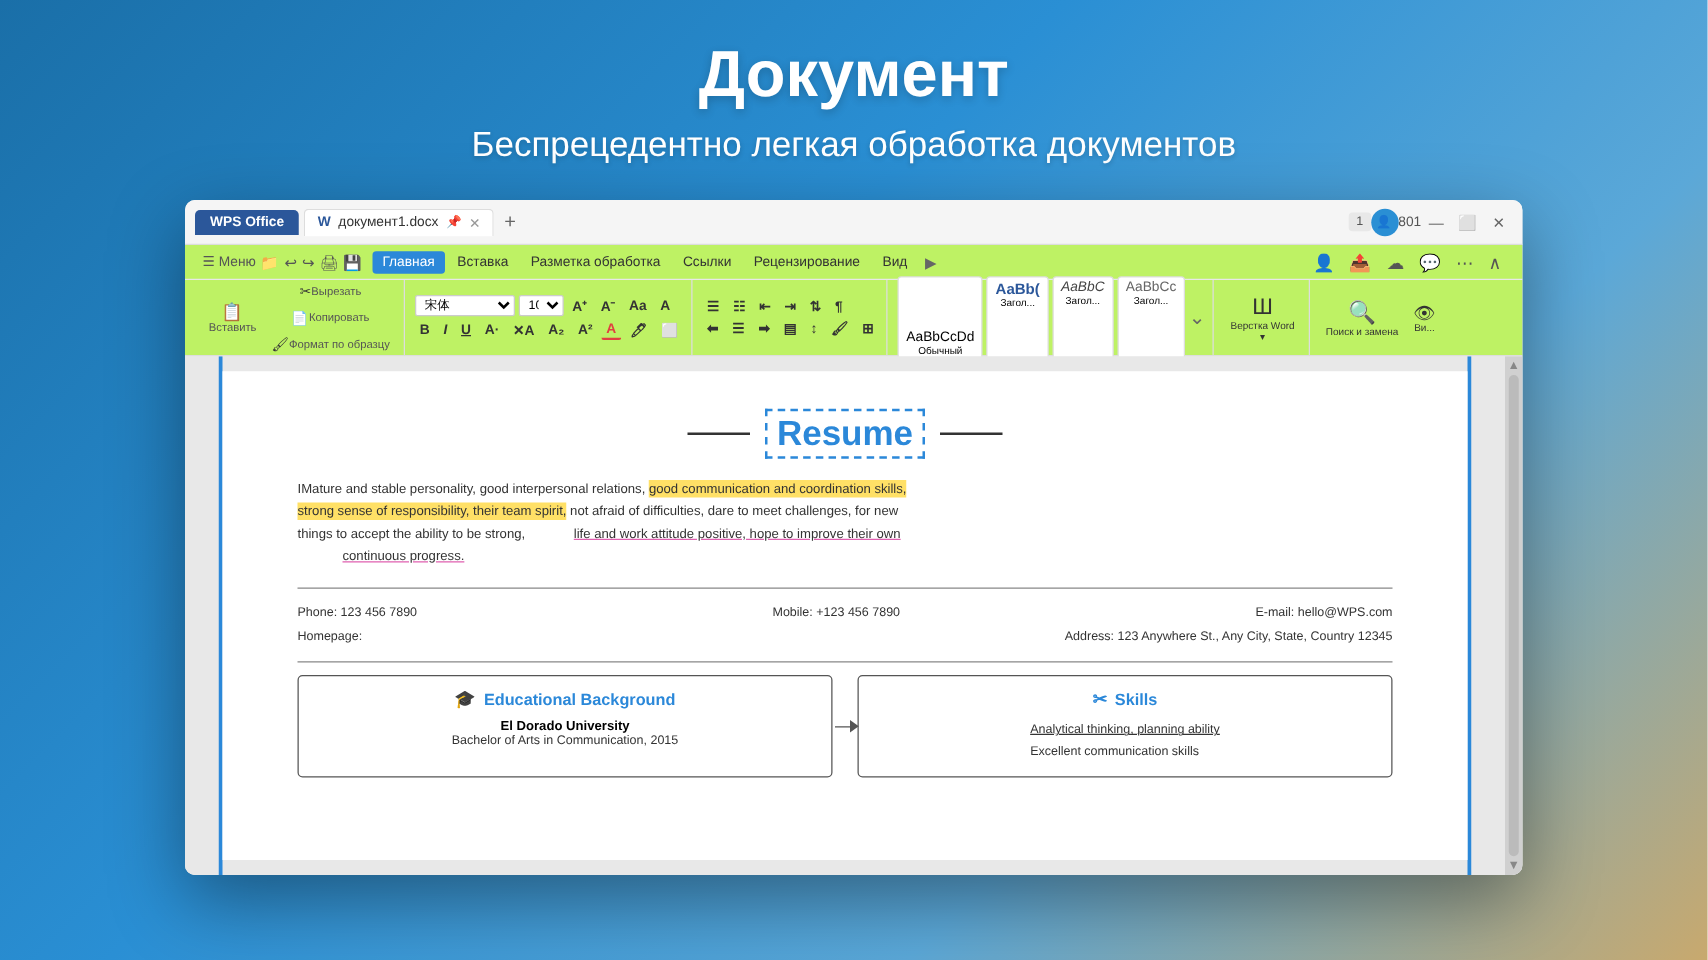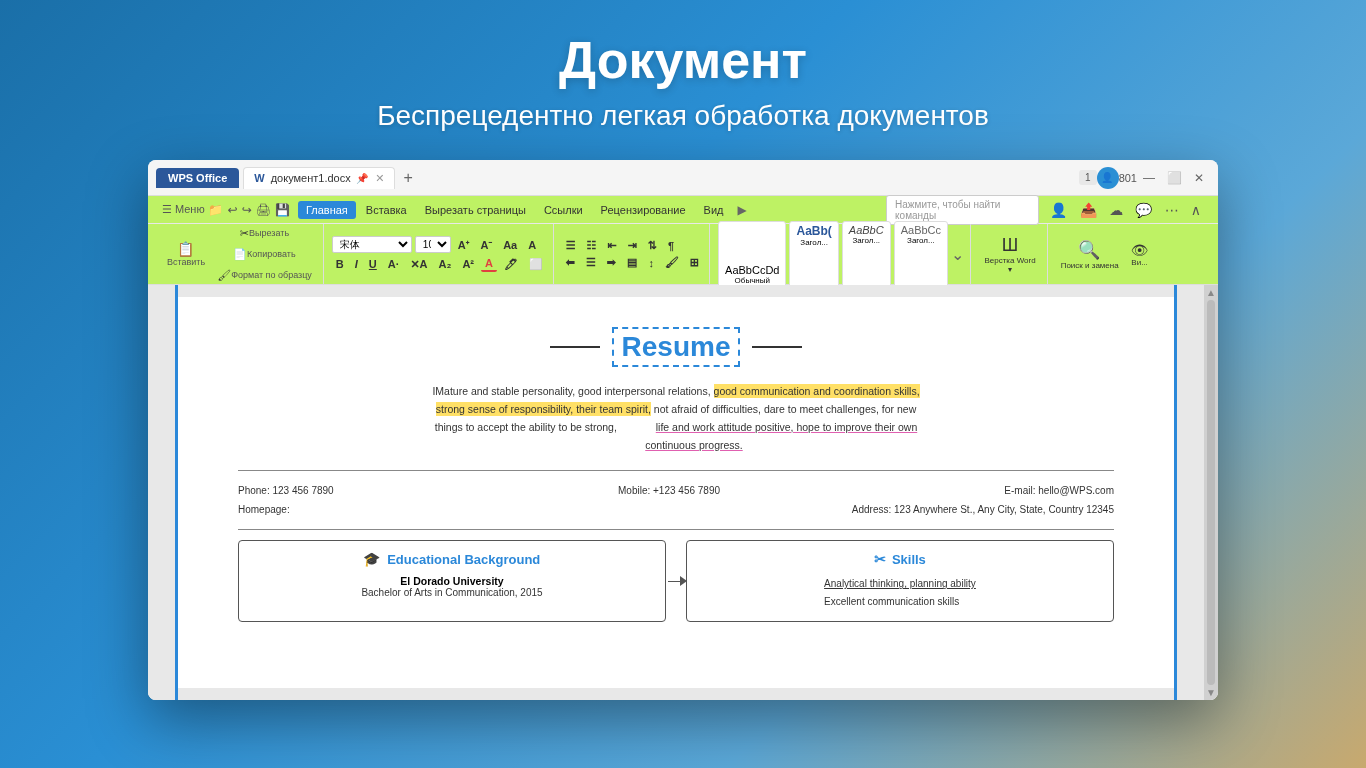--- a/index.html
+++ b/index.html
@@ -307,21 +307,21 @@
       vertical-align: middle;
     }
 
     .resume-selected {
       border: 2px dashed #2b88d9;
       padding: 2px 8px;
       display: inline-block;
     }
 
     .resume-intro {
-      text-align: center;
+      text-align: left;
       font-size: 10.5px;
       color: #333;
       line-height: 1.7;
       margin-bottom: 16px;
     }
 
     .highlight-yellow {
       background: #ffe066;
       padding: 1px 0;
     }
@@ -529,27 +529,26 @@
       <div class="quick-access">
         <span>☰ Меню</span>
         <span style="font-size:12px;">📁</span>
         <span style="font-size:12px;">↩</span>
         <span style="font-size:12px;">↪</span>
         <span style="font-size:12px;">🖨</span>
         <span style="font-size:12px;">💾</span>
       </div>
       <div class="menu-item active">Главная</div>
       <div class="menu-item">Вставка</div>
-      <div class="menu-item">Вырезать страницы</div>
+      <div class="menu-item">Разметка обработка</div>
       <div class="menu-item">Ссылки</div>
       <div class="menu-item">Рецензирование</div>
       <div class="menu-item">Вид</div>
       <span style="font-size:12px;color:#666;margin-left:4px;">▶</span>
       <div style="flex:1"></div>
-      <div class="search-bar">Нажмите, чтобы найти команды</div>
       <div class="ribbon-right-tools">
         <span class="ribbon-tool-icon">👤</span>
         <span class="ribbon-tool-icon">📤</span>
         <span class="ribbon-tool-icon">☁</span>
         <span class="ribbon-tool-icon">💬</span>
         <span class="ribbon-tool-icon">⋯</span>
         <span class="ribbon-tool-icon">∧</span>
       </div>
     </div>
 

